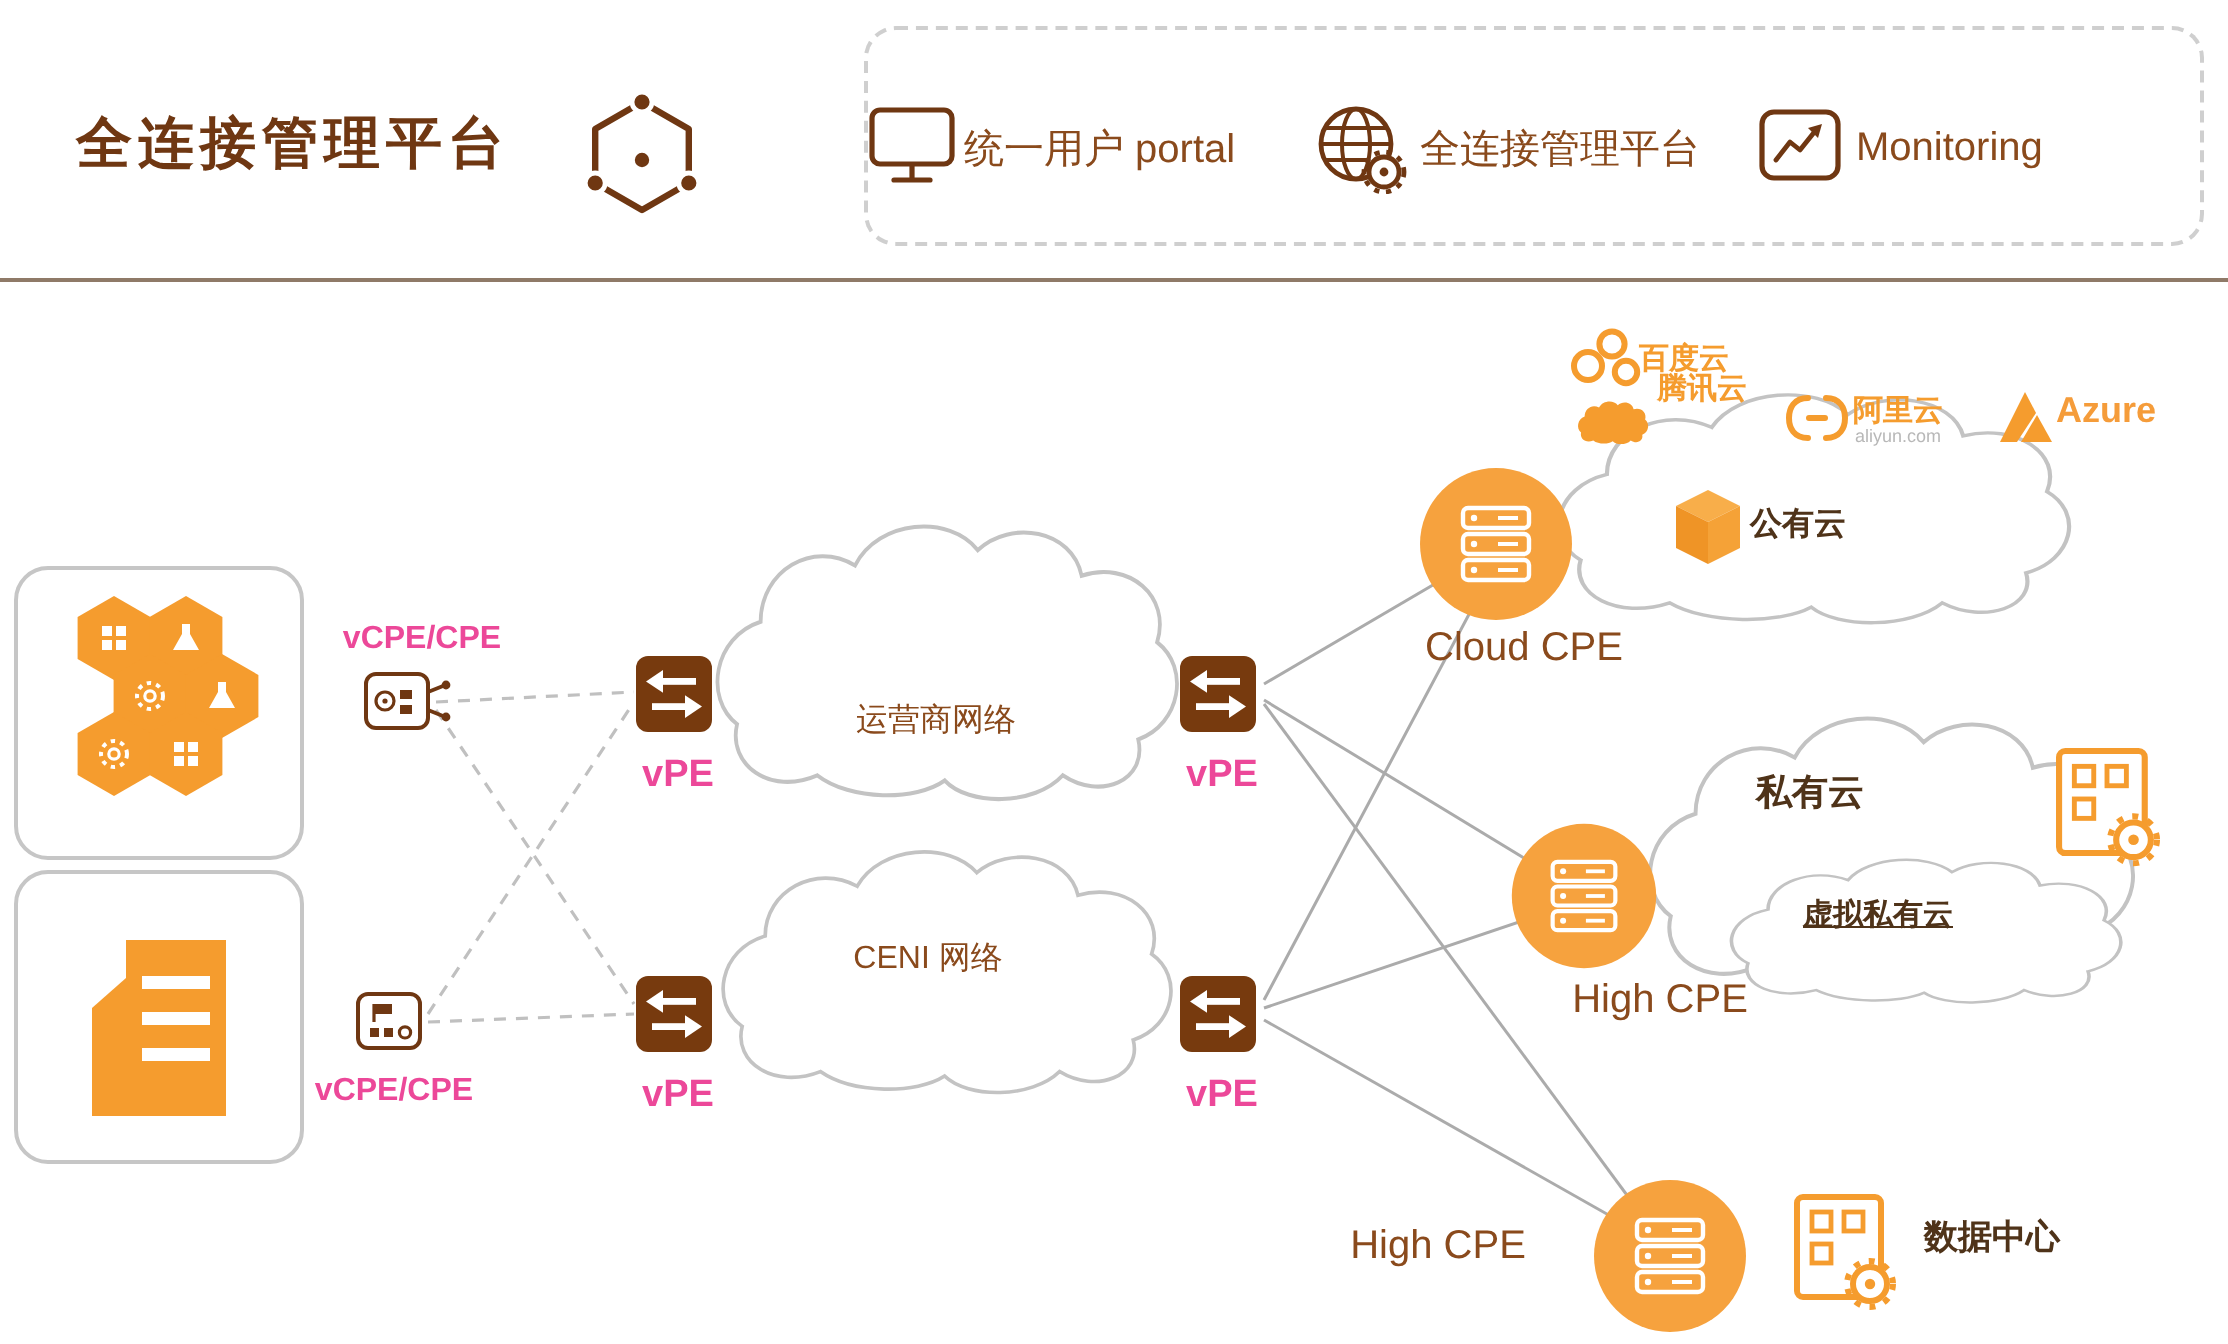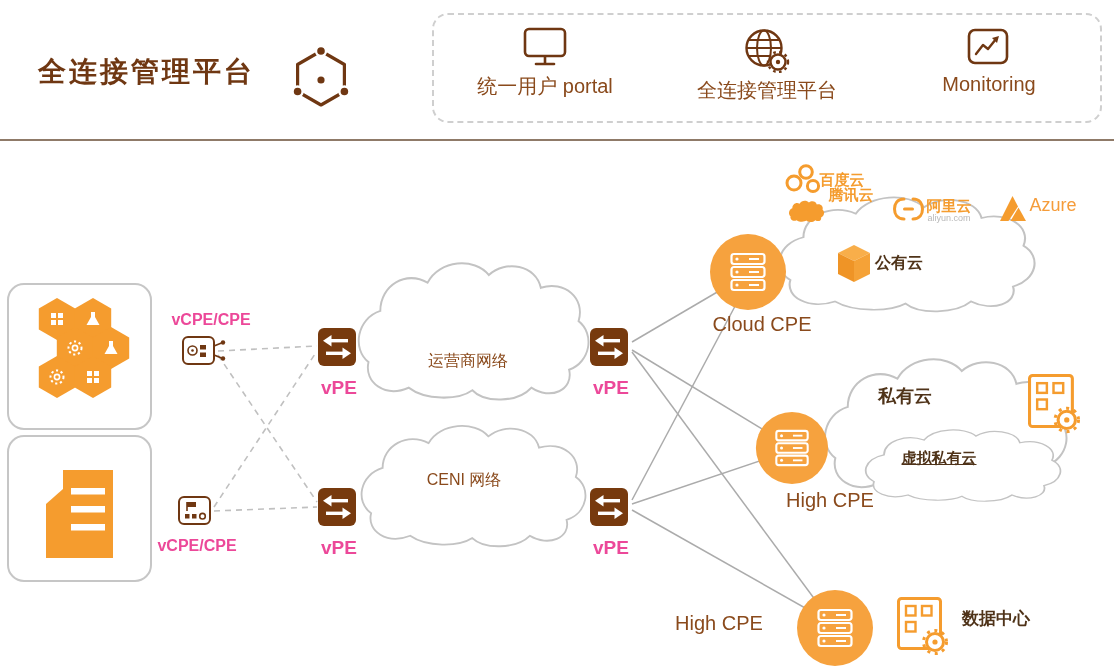--- a/index.html
+++ b/index.html
@@ -9,21 +9,21 @@
   .lbl{position:absolute;white-space:nowrap;line-height:1.15;}
   .ctr{transform:translateX(-50%);}
   .brown{color:#ec4899;font-weight:700;}
   .brown-reg{color:#8a4a1c;font-weight:500;}
   .dark{color:#4f3319;font-weight:700;}
   .orange{color:#f59c2e;font-weight:700;}
   .title{left:38px;top:56px;font-size:28px;font-weight:700;color:#6f3712;letter-spacing:3px;}
   .logo-svg{position:absolute;left:290px;top:44px;}
   .dashed-box{position:absolute;left:432px;top:13px;width:666px;height:106px;
               border:2px dashed #cfcfcf;border-radius:16px;display:flex;}
-  .svc{flex:1;display:flex;flex-direction:column;align-items:center;justify-content:flex-start;
+  .svc{flex:1;display:flex;flex-direction:row;align-items:center;justify-content:flex-start;
        padding-top:12px;gap:4px;}
   .svc-label{font-size:20px;color:#8a4a1c;font-weight:500;}
   .divider{position:absolute;left:0;top:139px;width:1114px;height:2px;background:#8f7a68;}
 </style>
 </head>
 <body>
 
 <div class="stage">
 
   <svg class="layer" width="1114" height="672" viewBox="0 0 1114 672">
@@ -236,15 +236,15 @@
 
   <div class="lbl dark ctr" style="left:899px;top:254px;font-size:16px;">公有云</div>
   <div class="lbl dark ctr" style="left:905px;top:386px;font-size:18px;">私有云</div>
   <div class="lbl dark ctr" style="left:939px;top:449px;font-size:15px;text-decoration:underline;">虚拟私有云</div>
   <div class="lbl dark ctr" style="left:996px;top:609px;font-size:17px;">数据中心</div>
 
   <div class="lbl orange ctr" style="left:842px;top:171px;font-size:15px;">百度云</div>
   <div class="lbl orange ctr" style="left:851px;top:186px;font-size:15px;">腾讯云</div>
   <div class="lbl orange ctr" style="left:949px;top:197px;font-size:15px;">阿里云</div>
   <div class="lbl ctr" style="left:949px;top:213px;font-size:9px;color:#b8b8b8;">aliyun.com</div>
-  <div class="lbl ctr" style="left:1053px;top:195px;font-size:18px;color:#f59c3a;font-weight:400;">Azure</div>
+  <div class="lbl ctr" style="left:1053px;top:195px;font-size:18px;color:#f59c3a;font-weight:700;">Azure</div>
 
 </div>
 
 </body></html>

